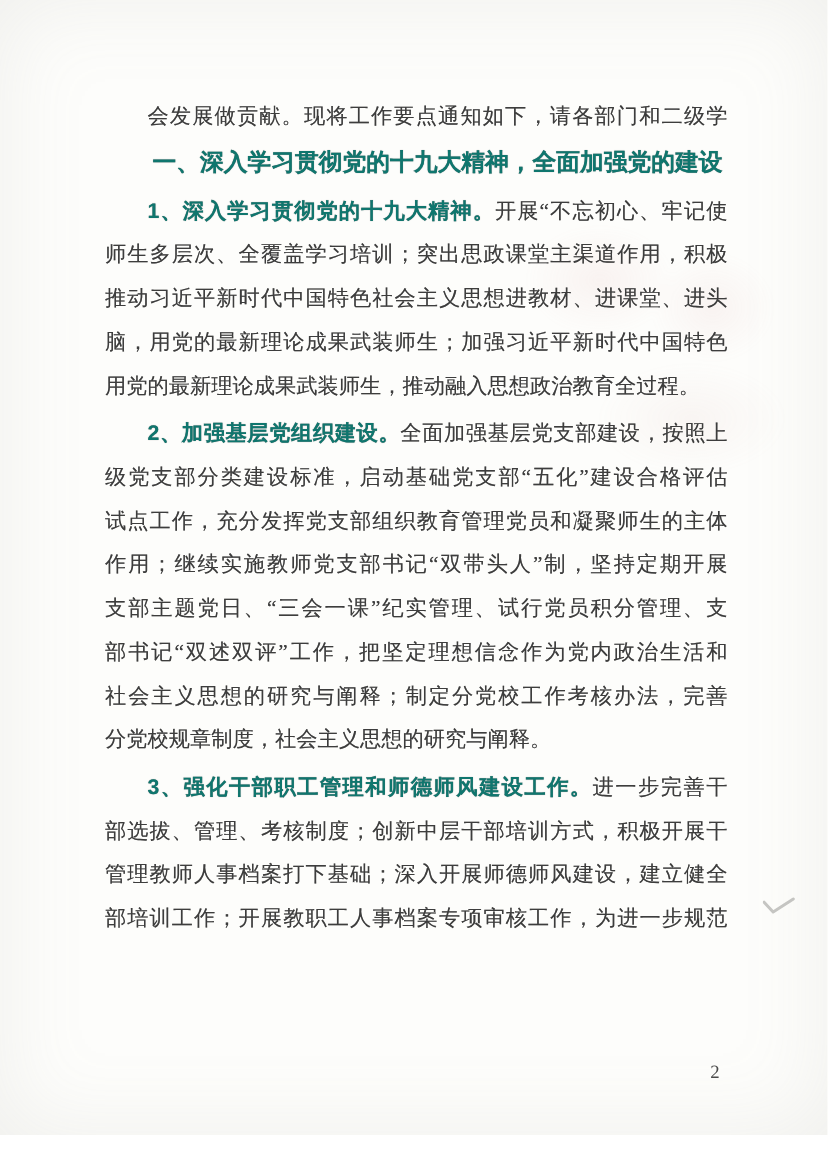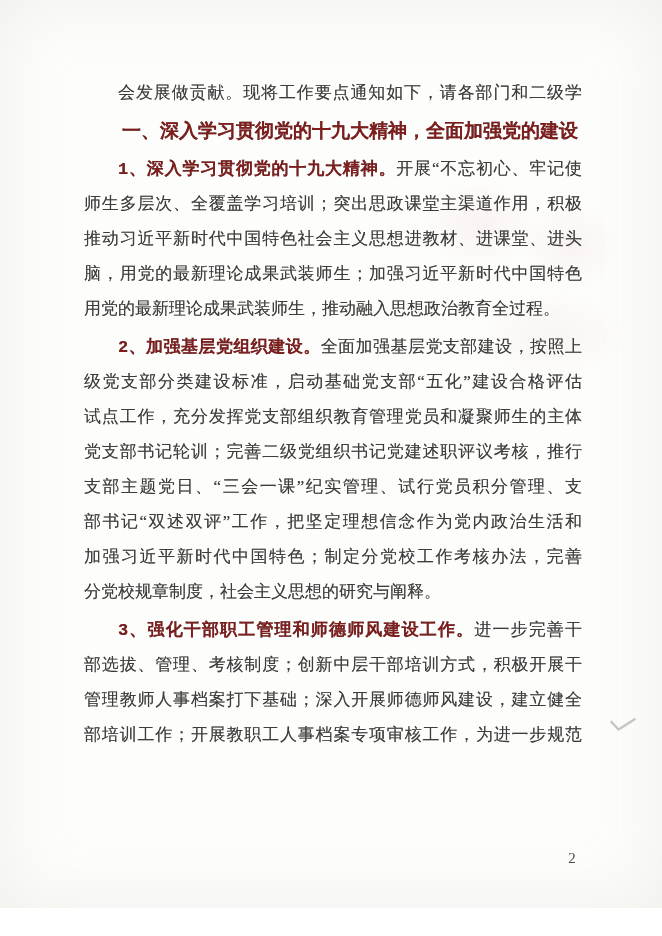--- a/index.html
+++ b/index.html
@@ -44,22 +44,22 @@
   }
   .line.heading {
     font-size: 19px;
     font-weight: 700;
     color: #1c1c1c;
     font-family: "Liberation Sans", "DejaVu Sans", sans-serif;
     text-shadow: 0 0 0.6px rgba(20, 20, 20, 0.6);
   }
   .lead {
     font-weight: 700;
-    color: #7f1d1d;
-    font-family: Liberation Mono, monospace;
+    color: #0f766e;
+    font-family: Liberation Sans, sans-serif;
     text-shadow: 0 0 0.6px rgba(20, 20, 20, 0.6);
   }
   .pagenum {
     position: absolute;
     left: 562px;
     top: 850px;
     width: 20px;
     font-size: 15px;
     color: #4a4a4a;
     text-align: center;
@@ -99,24 +99,24 @@
       <div class="line indent"><span>会发展做贡献。现将工作要点通知如下，请各部门和二级学</span></div>
       <div class="line indent last heading"><span class="lead">一、深入学习贯彻党的十九大精神，全面加强党的建设</span></div>
       <div class="line indent"><span class="lead">1、深入学习贯彻党的十九大精神。</span><span>开展“不忘初心、牢记使</span></div>
       <div class="line"><span>师生多层次、全覆盖学习培训；突出思政课堂主渠道作用，积极</span></div>
       <div class="line"><span>推动习近平新时代中国特色社会主义思想进教材、进课堂、进头</span></div>
       <div class="line"><span>脑，用党的最新理论成果武装师生；加强习近平新时代中国特色</span></div>
       <div class="line last"><span>用党的最新理论成果武装师生，推动融入思想政治教育全过程。</span></div>
       <div class="line indent"><span class="lead">2、加强基层党组织建设。</span><span>全面加强基层党支部建设，按照上</span></div>
       <div class="line"><span>级党支部分类建设标准，启动基础党支部“五化”建设合格评估</span></div>
       <div class="line"><span>试点工作，充分发挥党支部组织教育管理党员和凝聚师生的主体</span></div>
-      <div class="line"><span>党支部书记轮训；完善二级党组织书记党建述职评议考核，推行</span></div>
+      <div class="line"><span>作用；继续实施教师党支部书记“双带头人”制，坚持定期开展</span></div>
       <div class="line"><span>支部主题党日、“三会一课”纪实管理、试行党员积分管理、支</span></div>
       <div class="line"><span>部书记“双述双评”工作，把坚定理想信念作为党内政治生活和</span></div>
-      <div class="line"><span>加强习近平新时代中国特色；制定分党校工作考核办法，完善</span></div>
+      <div class="line"><span>社会主义思想的研究与阐释；制定分党校工作考核办法，完善</span></div>
       <div class="line last"><span>分党校规章制度，社会主义思想的研究与阐释。</span></div>
       <div class="line indent"><span class="lead">3、强化干部职工管理和师德师风建设工作。</span><span>进一步完善干</span></div>
       <div class="line"><span>部选拔、管理、考核制度；创新中层干部培训方式，积极开展干</span></div>
       <div class="line"><span>管理教师人事档案打下基础；深入开展师德师风建设，建立健全</span></div>
       <div class="line"><span>部培训工作；开展教职工人事档案专项审核工作，为进一步规范</span></div>
     </div>
 
   <svg class="pen-mark" width="26" height="18" viewBox="0 0 26 18">
     <polyline points="1,7 9,14 24,2" fill="none" stroke="#b3b3b0" stroke-width="2.4" stroke-linecap="round" stroke-linejoin="round"></polyline>
   </svg>

